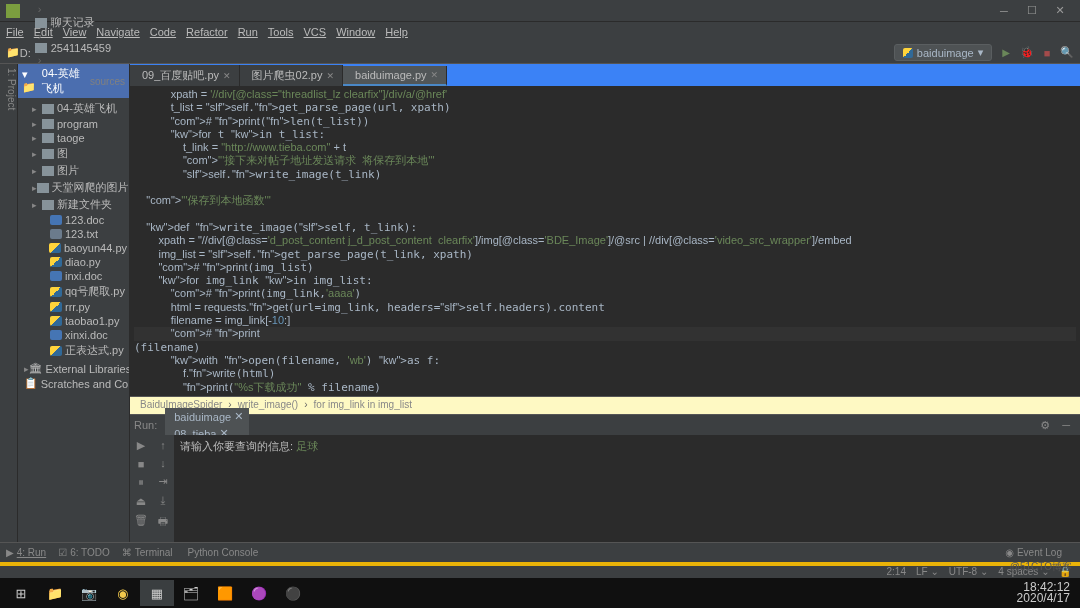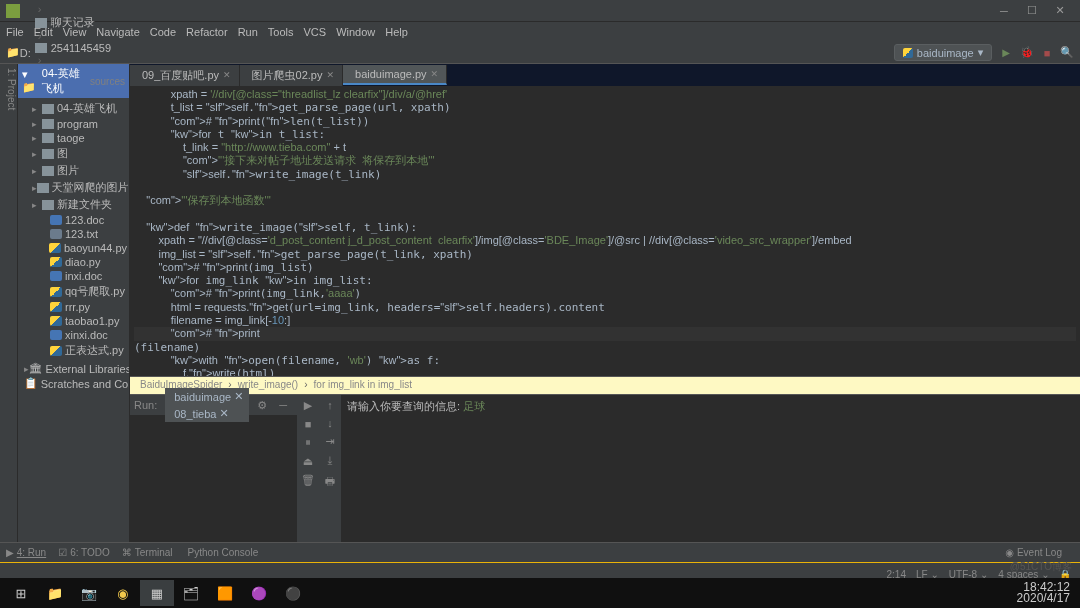--- a/index.html
+++ b/index.html
@@ -2,21 +2,21 @@
 <html><head>
 <meta charset="utf-8">
 <style>
 * { margin: 0; padding: 0; box-sizing: border-box; font-family: "Segoe UI", Arial, sans-serif; }
 body { background: #2b2b2b; color: #a9b7c6; font-size: 12px; overflow: hidden; width: 1080px; height: 608px; position: relative; }
 .titlebar { background: #3c3f41; height: 22px; display: flex; align-items: center; padding: 0 6px; color: #bbb; font-size: 11px; border-bottom: 1px solid #2b2b2b; }
 .titlebar .icon { width: 14px; height: 14px; background: #7b9e3f; margin-right: 6px; }
 .titlebar .spacer { flex: 1; }
 .titlebar .winbtn { width: 28px; text-align: center; color: #999; font-size: 11px; }
 .menubar { background: #3c3f41; height: 20px; display: flex; align-items: center; padding: 0 6px; font-size: 11px; color: #bbb; }
-.menubar span { margin-right: 10px; }
+.menubar span { margin-right: 10px; text-decoration: underline; }
 .navbar { background: #3c3f41; height: 22px; display: flex; align-items: center; padding: 0 6px; font-size: 11px; border-bottom: 1px solid #555; }
 .navbar .crumb { color: #bbb; margin-right: 4px; display: flex; align-items: center; }
 .navbar .sep { color: #666; margin: 0 3px; }
 .navbar .ficon { width: 12px; height: 10px; background: #87939a; margin-right: 4px; }
 .navbar .spacer { flex: 1; }
 .navbar .right { display: flex; align-items: center; gap: 10px; }
 .navbar .runconf { background: #4e5254; border: 1px solid #5a5e60; padding: 1px 8px; border-radius: 3px; display: flex; align-items: center; gap: 4px; }
 .navbar .pyicon { width: 10px; height: 10px; background: linear-gradient(135deg,#ffd43b 50%,#306998 50%); border-radius: 2px; }
 .tri { color: #6a8759; font-size: 10px; }
 .bug { color: #6a8759; font-size: 11px; }
@@ -29,48 +29,48 @@
 .sidebar .tree { padding: 2px 0; }
 .sidebar .node { display: flex; align-items: center; padding: 1px 2px 1px 6px; color: #bbb; white-space: nowrap; overflow: hidden; }
 .sidebar .node .arr { width: 10px; color: #888; font-size: 9px; }
 .sidebar .node .fic { width: 12px; height: 10px; margin-right: 3px; flex-shrink: 0; }
 .folder { background: #87939a; }
 .pyfile { background: linear-gradient(135deg,#ffd43b 50%,#306998 50%); border-radius: 2px; }
 .docfile { background: #4575b4; border-radius: 2px; }
 .txtfile { background: #6b7b8c; border-radius: 2px; }
 .sidebar .srclabel { color: #808080; font-size: 10px; margin-left: 3px; }
 .editor { flex: 1; display: flex; flex-direction: column; }
-.tabs { background: #0f172a; height: 22px; display: flex; align-items: center; }
+.tabs { background: #3b82f6; height: 22px; display: flex; align-items: flex-end; }
 .tab { background: #3c3f41; padding: 3px 8px; font-size: 11px; color: #bbb; display: flex; align-items: center; gap: 4px; border-right: 1px solid #2b2b2b; }
 .tab.active { background: #515658; border-bottom: 2px solid #4a88c7; }
 .tab .close { color: #888; font-size: 9px; }
 .code { flex: 1; display: flex; background: #2b2b2b; overflow: hidden; }
 .gutter { width: 36px; background: #313335; text-align: right; padding: 2px 6px 2px 2px; color: #606366; font-family: Consolas, monospace; font-size: 11px; line-height: 13.3px; }
 .codelines { flex: 1; padding: 2px 4px; font-family: Consolas, monospace; font-size: 11px; line-height: 13.3px; white-space: pre; overflow: hidden; }
 .codelines .hl { background: #323232; display: block; }
 .str { color: #6a8759; }
 .num { color: #6897bb; }
 .bcrumbcode { background: #fef9c3; height: 18px; font-size: 10px; color: #888; padding: 2px 10px; border-top: 1px solid #555; display: flex; gap: 6px; }
 .bcrumbcode .s { color: #666; }
-.runpanel { height: 148px; display: flex; flex-direction: row; border-top: 1px solid #555; }
+.runpanel { height: 128px; display: flex; flex-direction: column; border-top: 1px solid #555; }
 .runheader { background: #3c3f41; height: 20px; display: flex; align-items: center; font-size: 11px; padding: 0 4px; }
 .runheader .lbl { color: #888; margin-right: 8px; }
 .runheader .rtab { background: #4e5254; padding: 2px 6px; display: flex; align-items: center; gap: 3px; margin-right: 2px; }
 .runheader .spacer { flex: 1; }
 .runheader .gear { color: #888; margin: 0 6px; }
 .runbody { flex: 1; display: flex; background: #2b2b2b; }
 .runctrl { width: 44px; background: #3c3f41; display: flex; }
 .runctrl .col { width: 22px; display: flex; flex-direction: column; align-items: center; padding-top: 4px; gap: 6px; }
 .runctrl .ic { font-size: 11px; color: #888; }
 .runout { flex: 1; padding: 4px 6px; font-family: Consolas, monospace; font-size: 11px; color: #bbb; }
 .runout .grn { color: #6a8759; }
 .bottombar { background: #3c3f41; height: 20px; display: flex; align-items: center; padding: 0 6px; font-size: 10px; color: #888; border-top: 1px solid #555; }
 .bottombar .btn { margin-right: 12px; display: flex; align-items: center; gap: 3px; }
 .bottombar .spacer { flex: 1; }
-.statusbar { background: #3c3f41; height: 18px; display: flex; align-items: flex-end; justify-content: flex-end; padding: 0 8px; font-size: 10px; color: #888; gap: 10px; border-top: 1px solid #eab308; }
+.statusbar { background: #3c3f41; height: 18px; display: flex; align-items: flex-start; justify-content: flex-end; padding: 0 8px; font-size: 10px; color: #888; gap: 10px; border-top: 4px solid #eab308; }
 .lockI { font-size: 10px; }
 .taskbar { position: absolute; bottom: 0; left: 0; right: 0; height: 30px; background: #101010; display: flex; align-items: center; padding: 0 4px; }
 .taskbar .tbtn { width: 34px; height: 26px; display: flex; align-items: center; justify-content: center; font-size: 13px; color: #ccc; }
 .taskbar .spacer { flex: 1; }
 .taskbar .clock { color: #ccc; font-size: 12px; text-align: right; line-height: 11px; padding-right: 6px; }
 .watermark { position: absolute; right: 8px; bottom: 34px; color: #555; font-size: 10px; }
 </style>
 </head>
 <body>
 

